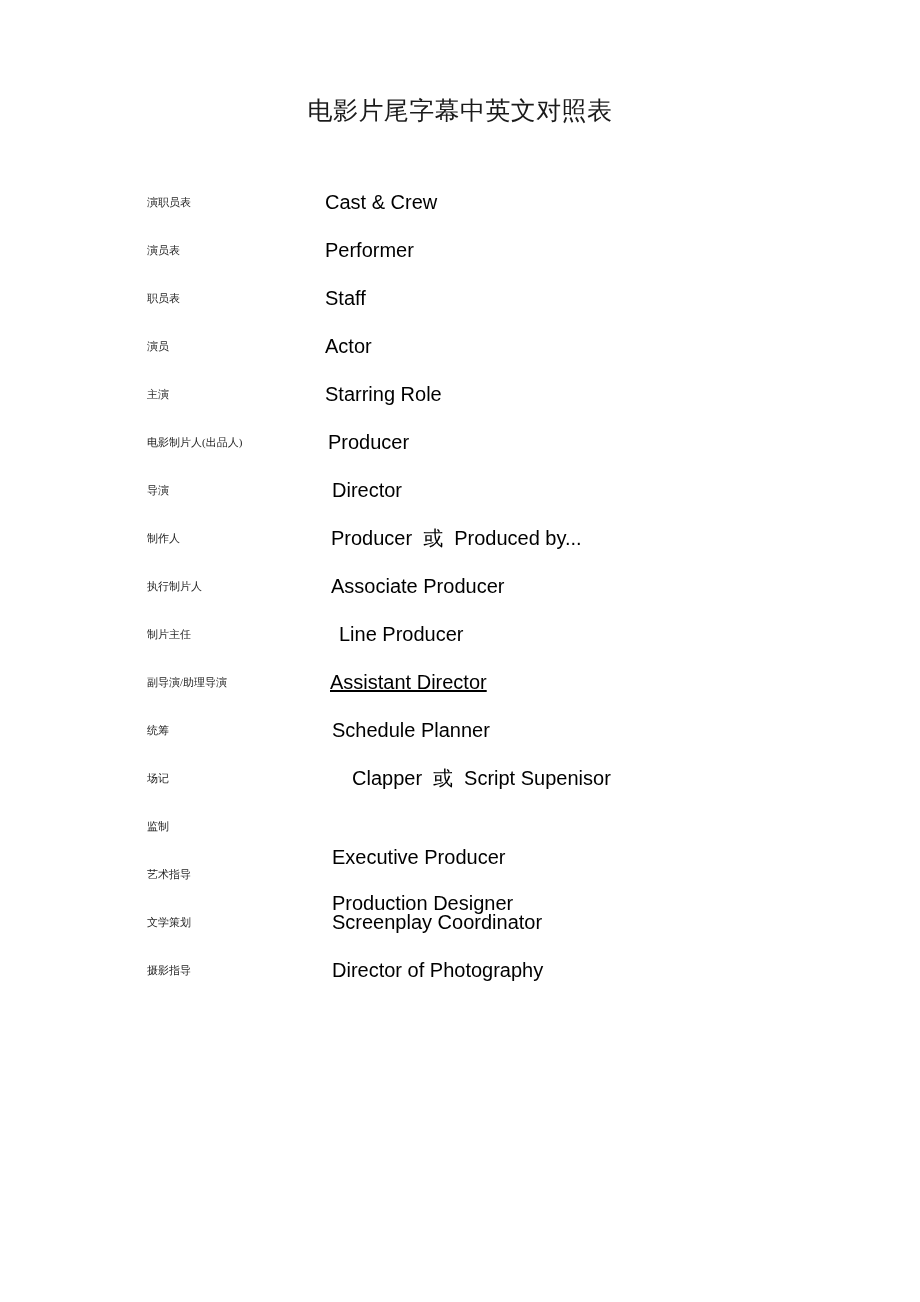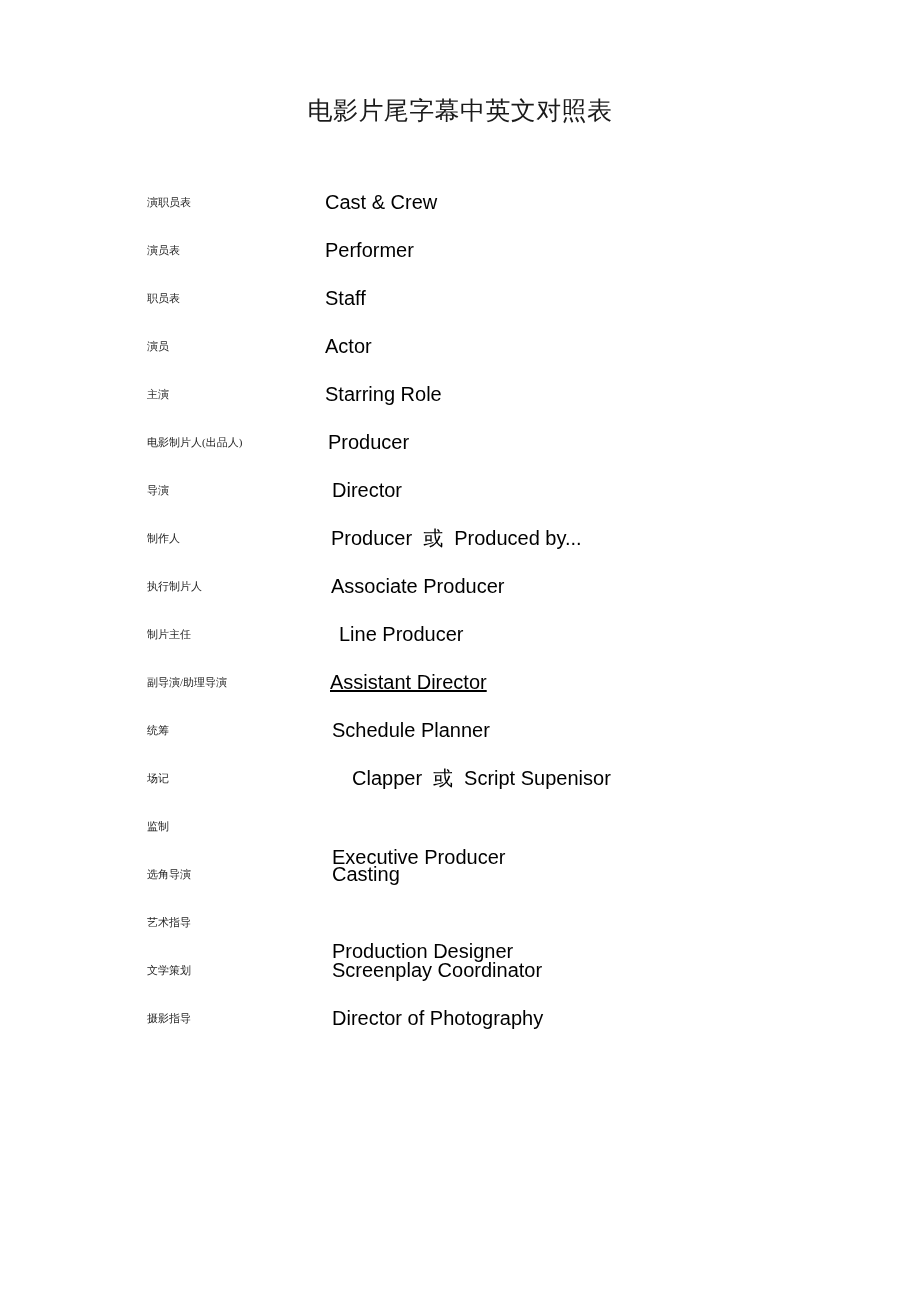--- a/index.html
+++ b/index.html
@@ -123,24 +123,20 @@
       </div>
       <div class="row">
         <div class="term-cn">场记</div>
         <div class="term-en" style="left: 332px; margin-left: 20px;"><span>Clapper</span><span class="alt-sep">或</span><span class="alt-b">Script Supenisor</span></div>
       </div>
       <div class="row">
         <div class="term-cn">监制</div>
         <div class="term-en" style="left: 332px; margin-top: 31px;">Executive Producer</div>
       </div>
       <div class="row">
-        <div class="term-cn">选角导演</div>
-        <div class="term-en" style="left: 332px;">Casting</div>
-      </div>
-      <div class="row">
         <div class="term-cn">艺术指导</div>
         <div class="term-en" style="left: 332px; margin-top: 29px;">Production Designer</div>
       </div>
       <div class="row">
         <div class="term-cn">文学策划</div>
         <div class="term-en" style="left: 332px;">Screenplay Coordinator</div>
       </div>
       <div class="row">
         <div class="term-cn">摄影指导</div>
         <div class="term-en" style="left: 332px;">Director of Photography</div>

